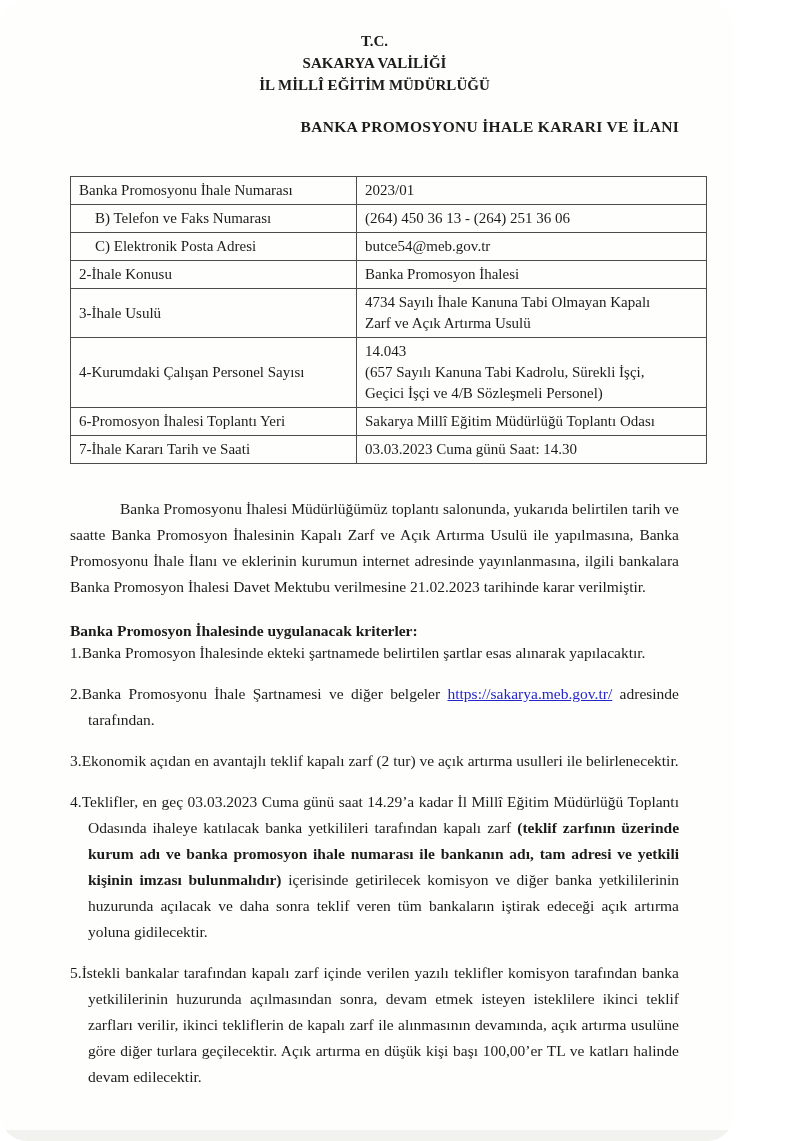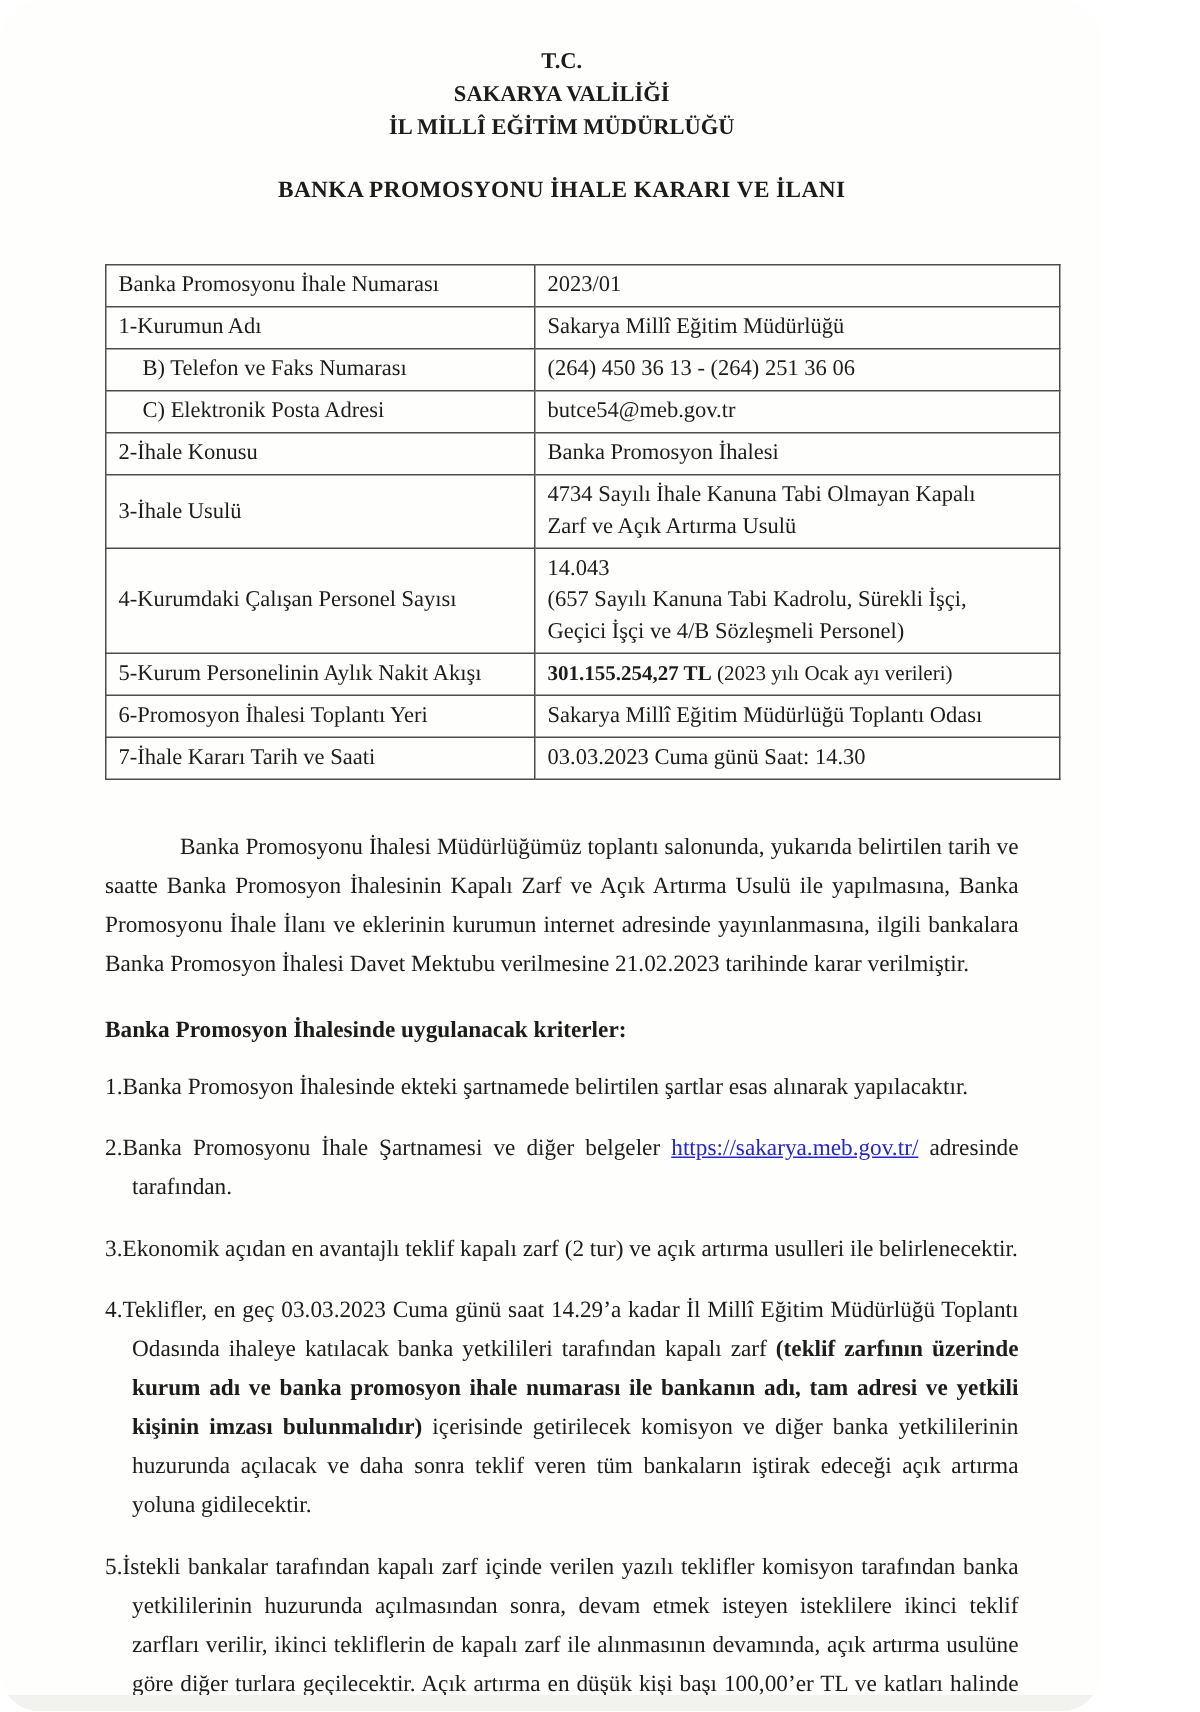--- a/index.html
+++ b/index.html
@@ -21,21 +21,21 @@
   }
   
   .letterhead {
     text-align: center;
     font-weight: bold;
     font-size: 15px;
     line-height: 22px;
   }
   .doc-title {
     margin: 22px 0 0 0;
-    text-align: center;
+    text-align: right;
     font-weight: bold;
     font-size: 15.5px;
     letter-spacing: 0.3px;
   }
   
   table.info-table {
     border-collapse: collapse;
     table-layout: fixed;
     width: 630px;
     margin-top: 40px;
@@ -65,21 +65,21 @@
     font-size: 15.5px;
     line-height: 26px;
     text-align: justify;
     text-indent: 50px;
   }
   .criteria-heading {
     margin: 22px 0 0 0;
     font-size: 15.5px;
     font-weight: bold;
   }
-  .criteria-list { margin-top: 16px; }
+  .criteria-list { }
   .criteria-item {
     margin: 0 0 15px 0;
     font-size: 15.5px;
     line-height: 26px;
     text-align: justify;
     padding-left: 18px;
     text-indent: -18px;
   }
   .criteria-item .b { font-weight: bold; }
   a.doc-link, .doc-link {
@@ -107,24 +107,20 @@
 
   <h1 class="doc-title">BANKA PROMOSYONU İHALE KARARI VE İLANI</h1>
 
   <table class="info-table">
     <tbody id="info-table-body">
         <tr>
           <td class="cell-label">Banka Promosyonu İhale Numarası</td>
           <td class="cell-value">2023/01</td>
         </tr>
         <tr>
-          <td class="cell-label">1-Kurumun Adı</td>
-          <td class="cell-value">Sakarya Millî Eğitim Müdürlüğü</td>
-        </tr>
-        <tr>
           <td class="cell-label cell-indent">B) Telefon ve Faks Numarası</td>
           <td class="cell-value">(264) 450 36 13  - (264) 251 36 06</td>
         </tr>
         <tr>
           <td class="cell-label cell-indent">C) Elektronik Posta Adresi</td>
           <td class="cell-value">butce54@meb.gov.tr</td>
         </tr>
         <tr>
           <td class="cell-label">2-İhale Konusu</td>
           <td class="cell-value">Banka Promosyon İhalesi</td>
@@ -132,24 +128,20 @@
         <tr>
           <td class="cell-label">3-İhale Usulü</td>
           <td class="cell-value">4734 Sayılı İhale Kanuna Tabi Olmayan Kapalı
 Zarf ve Açık Artırma Usulü</td>
         </tr>
         <tr>
           <td class="cell-label">4-Kurumdaki Çalışan Personel Sayısı</td>
           <td class="cell-value">14.043
 (657 Sayılı Kanuna Tabi Kadrolu, Sürekli İşçi,
 Geçici İşçi ve 4/B Sözleşmeli Personel)</td>
-        </tr>
-        <tr>
-          <td class="cell-label">5-Kurum Personelinin Aylık Nakit Akışı</td>
-          <td class="cell-value cell-small"><span class="b">301.155.254,27 TL</span><span>  (2023 yılı Ocak ayı verileri)</span></td>
         </tr>
         <tr>
           <td class="cell-label">6-Promosyon İhalesi Toplantı Yeri</td>
           <td class="cell-value">Sakarya Millî Eğitim Müdürlüğü Toplantı Odası</td>
         </tr>
         <tr>
           <td class="cell-label">7-İhale Kararı Tarih ve Saati</td>
           <td class="cell-value">03.03.2023 Cuma günü Saat: 14.30</td>
         </tr>
       </tbody>

